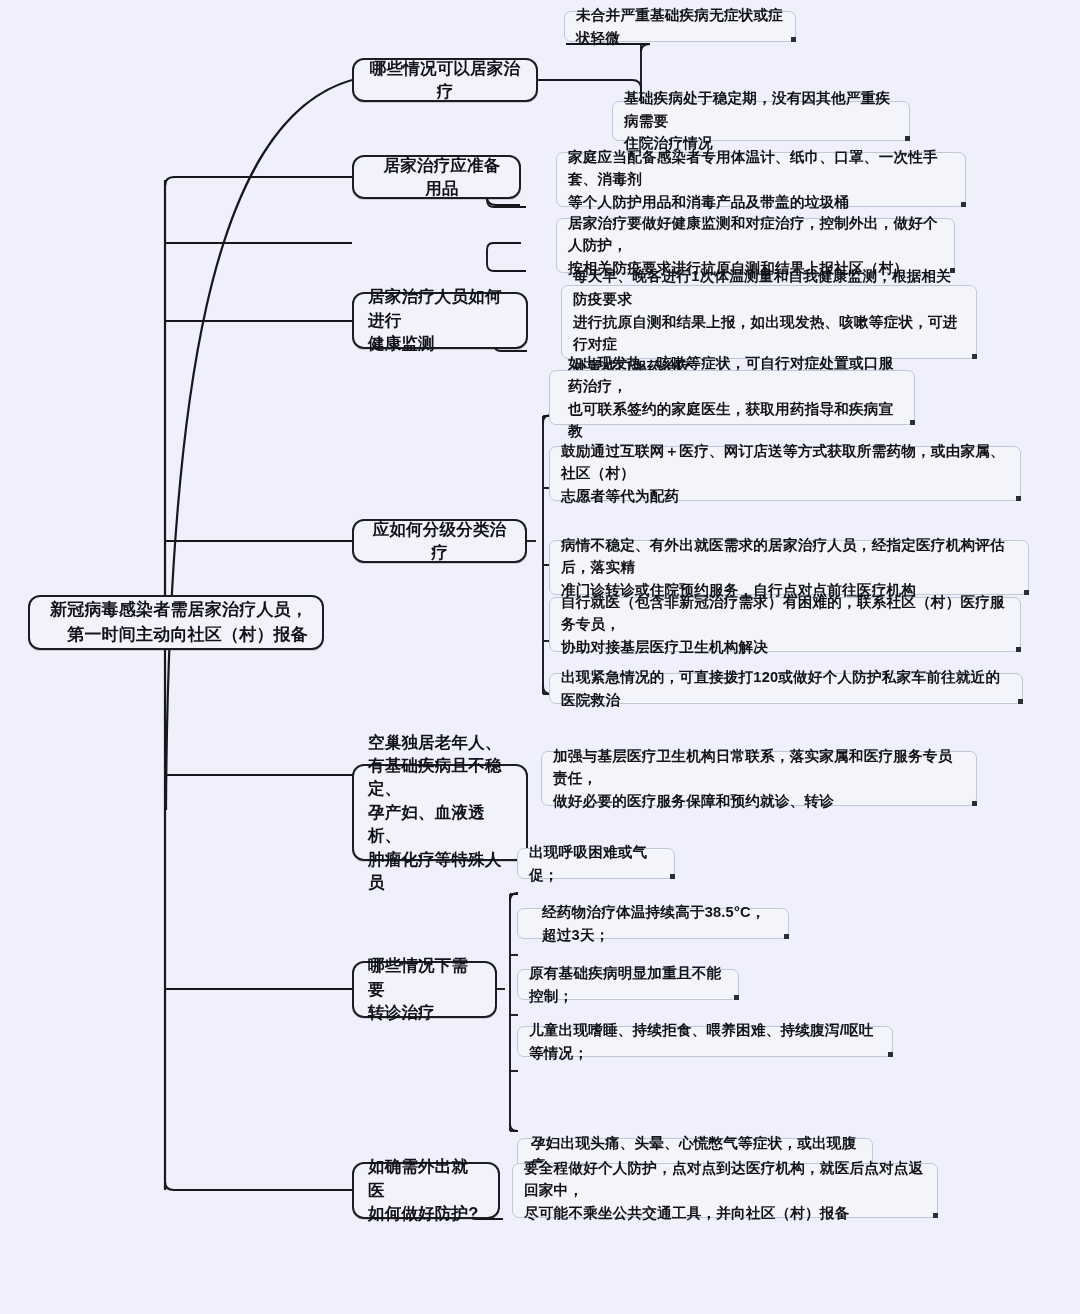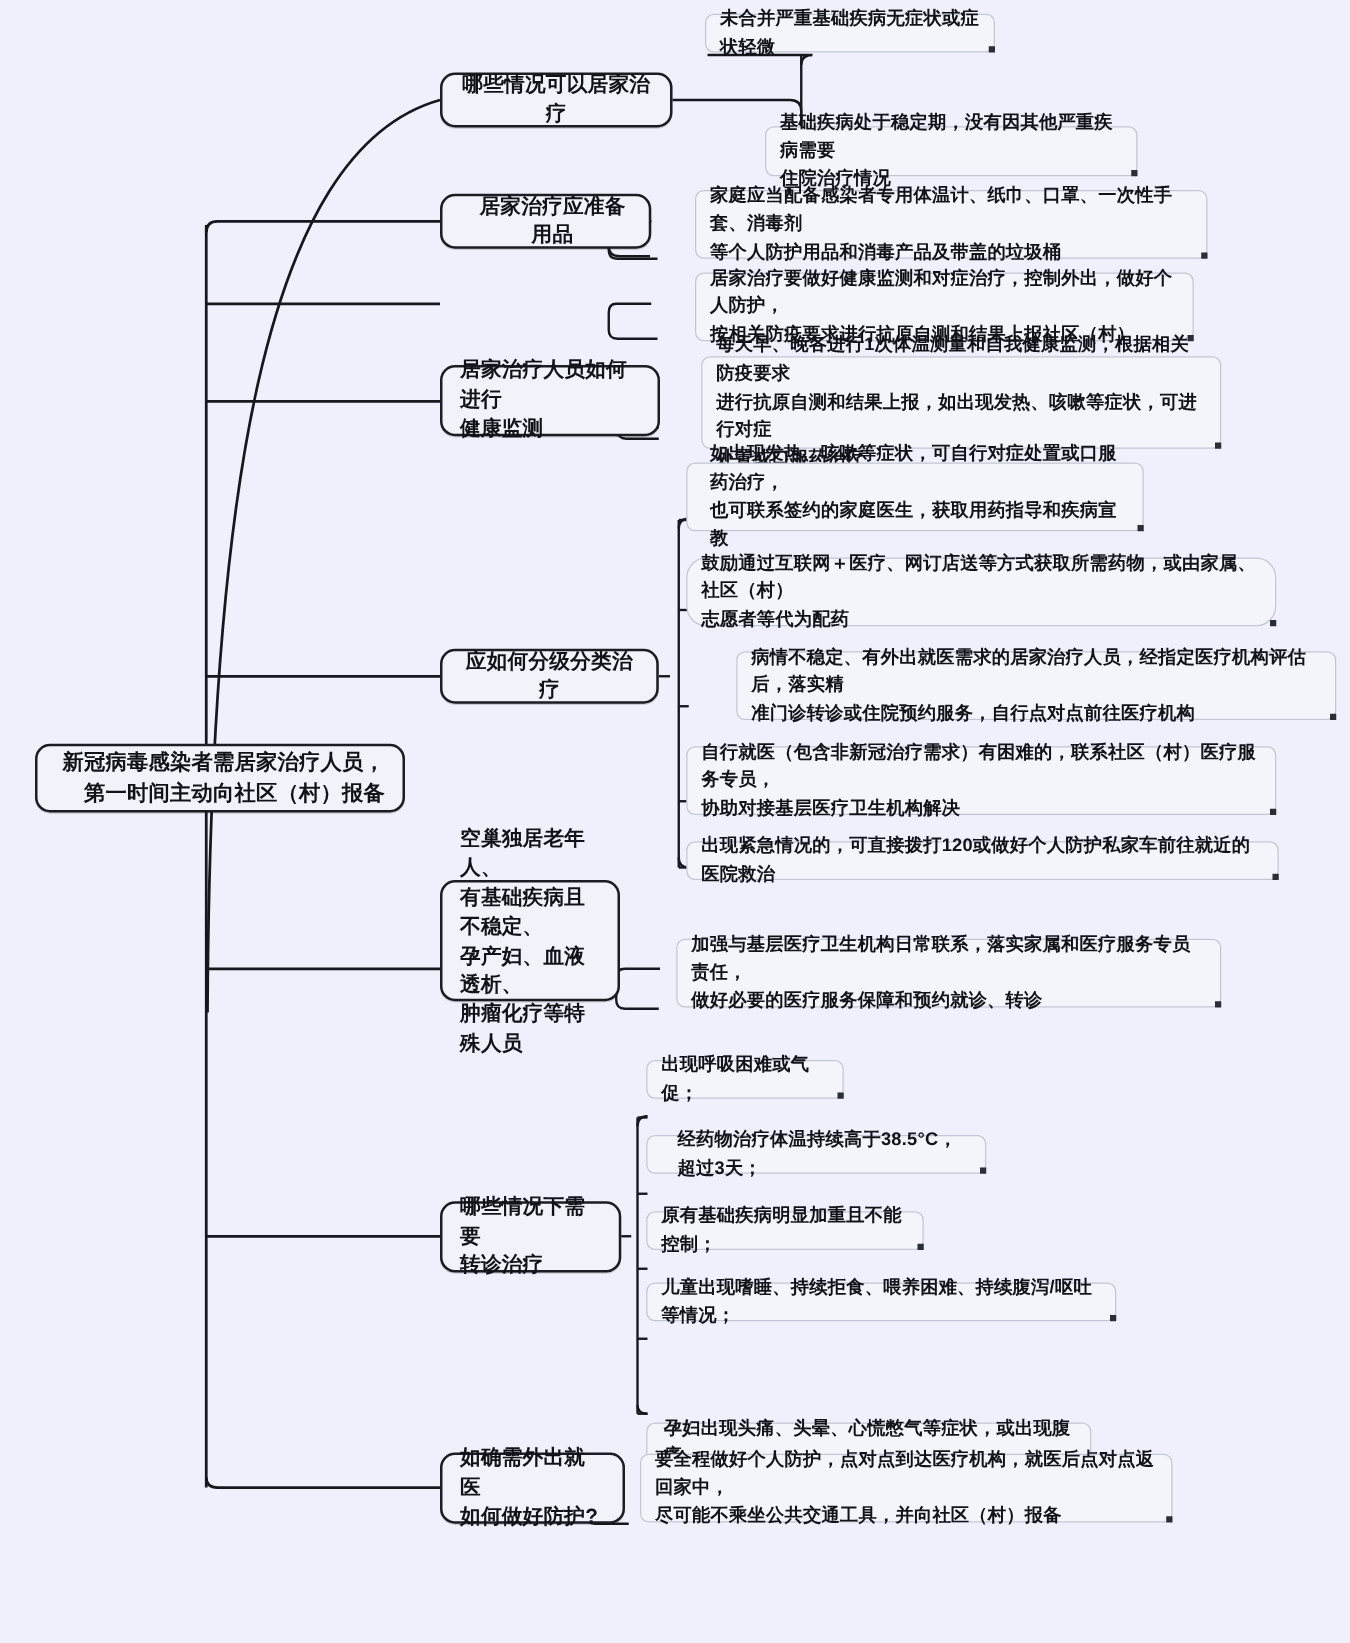--- a/index.html
+++ b/index.html
@@ -149,34 +149,34 @@
   <div class="node leaf" style="left:561px;top:285px;width:416px;height:74px;">
     <span class="tx">每天早、晚各进行1次体温测量和自我健康监测，根据相关防疫要求<br>进行抗原自测和结果上报，如出现发热、咳嗽等症状，可进行对症<br>处置或口服药治疗</span>
   </div>
 
   <div class="node branch" style="left:352px;top:519px;width:175px;height:44px;justify-content:center;text-align:center;">
     <span class="tx">应如何分级分类治疗</span>
   </div>
   <div class="node leaf" style="left:549px;top:370px;width:366px;height:55px;padding-left:18px;">
     <span class="tx">如出现发热、咳嗽等症状，可自行对症处置或口服药治疗，<br>也可联系签约的家庭医生，获取用药指导和疾病宣教</span>
   </div>
-  <div class="node leaf" style="left:549px;top:446px;width:472px;height:55px;border-radius:16px;">
+  <div class="node leaf" style="left:549px;top:446px;width:472px;height:55px;">
     <span class="tx">鼓励通过互联网＋医疗、网订店送等方式获取所需药物，或由家属、社区（村）<br>志愿者等代为配药</span>
   </div>
-  <div class="node leaf" style="left:549px;top:521px;width:480px;height:55px;margin-left:40px;">
+  <div class="node leaf" style="left:549px;top:540px;width:480px;height:55px;">
     <span class="tx">病情不稳定、有外出就医需求的居家治疗人员，经指定医疗机构评估后，落实精<br>准门诊转诊或住院预约服务，自行点对点前往医疗机构</span>
   </div>
   <div class="node leaf" style="left:549px;top:597px;width:472px;height:55px;">
     <span class="tx">自行就医（包含非新冠治疗需求）有困难的，联系社区（村）医疗服务专员，<br>协助对接基层医疗卫生机构解决</span>
   </div>
   <div class="node leaf" style="left:549px;top:673px;width:474px;height:31px;">
     <span class="tx">出现紧急情况的，可直接拨打120或做好个人防护私家车前往就近的医院救治</span>
   </div>
 
-  <div class="node branch" style="left:352px;top:704px;width:144px;height:97px;font-family:Liberation Serif, serif;">
+  <div class="node branch" style="left:352px;top:764px;width:176px;height:97px;">
     <span class="tx">空巢独居老年人、<br>有基础疾病且不稳定、<br>孕产妇、血液透析、<br>肿瘤化疗等特殊人员</span>
   </div>
   <div class="node leaf" style="left:541px;top:751px;width:436px;height:55px;">
     <span class="tx">加强与基层医疗卫生机构日常联系，落实家属和医疗服务专员责任，<br>做好必要的医疗服务保障和预约就诊、转诊</span>
   </div>
 
   <div class="node branch" style="left:352px;top:961px;width:145px;height:57px;">
     <span class="tx">哪些情况下需要<br>转诊治疗</span>
   </div>
   <div class="node leaf" style="left:517px;top:848px;width:158px;height:31px;">

